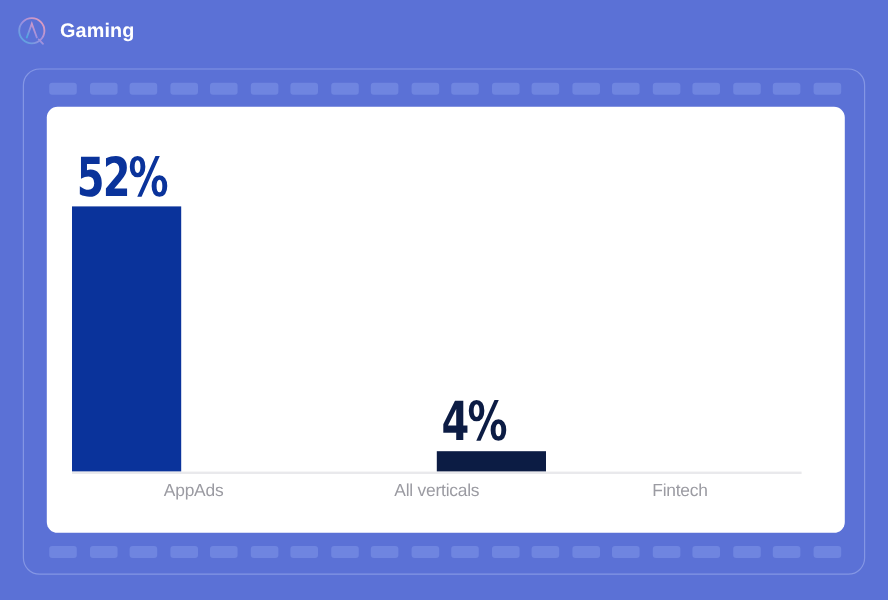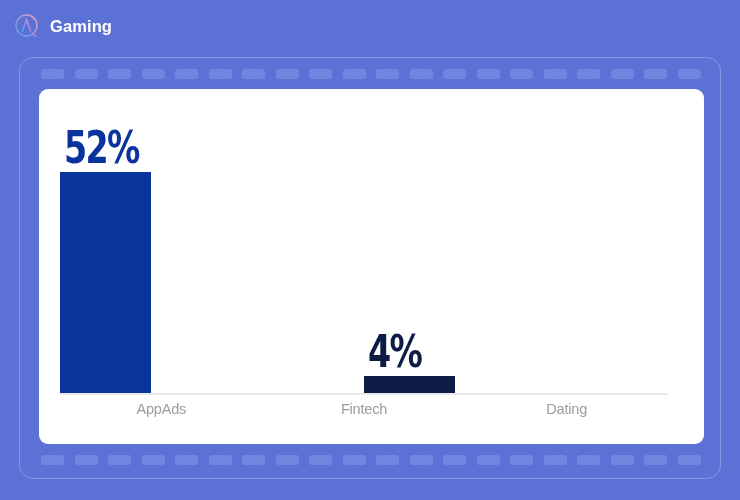--- a/index.html
+++ b/index.html
@@ -215,22 +215,22 @@
             <div class="bar-rect" style="height: 221px; background: rgb(10, 51, 155);"></div>
           </div>
           <div class="bar-slot">
             <div class="bar-value" style="color: rgb(12, 28, 68);">4%</div>
             <div class="bar-rect" style="height: 17px; background: rgb(12, 28, 68);"></div>
           </div>
         </div>
       <div id="axis-line"></div>
       <div id="x-labels">
           <div class="x-label" style="color: rgb(155, 155, 162);">AppAds</div>
+          <div class="x-label" style="color: rgb(155, 155, 162);">All verticals</div>
           <div class="x-label" style="color: rgb(155, 155, 162);">Fintech</div>
-          <div class="x-label" style="color: rgb(155, 155, 162);">Dating</div>
         </div>
     </div>
   </div>
 
   <div class="perf-strip" id="perf-bottom">
       <div class="perf-dash" style="background: rgb(111, 133, 224);"></div>
       <div class="perf-dash" style="background: rgb(111, 133, 224);"></div>
       <div class="perf-dash" style="background: rgb(111, 133, 224);"></div>
       <div class="perf-dash" style="background: rgb(111, 133, 224);"></div>
       <div class="perf-dash" style="background: rgb(111, 133, 224);"></div>

